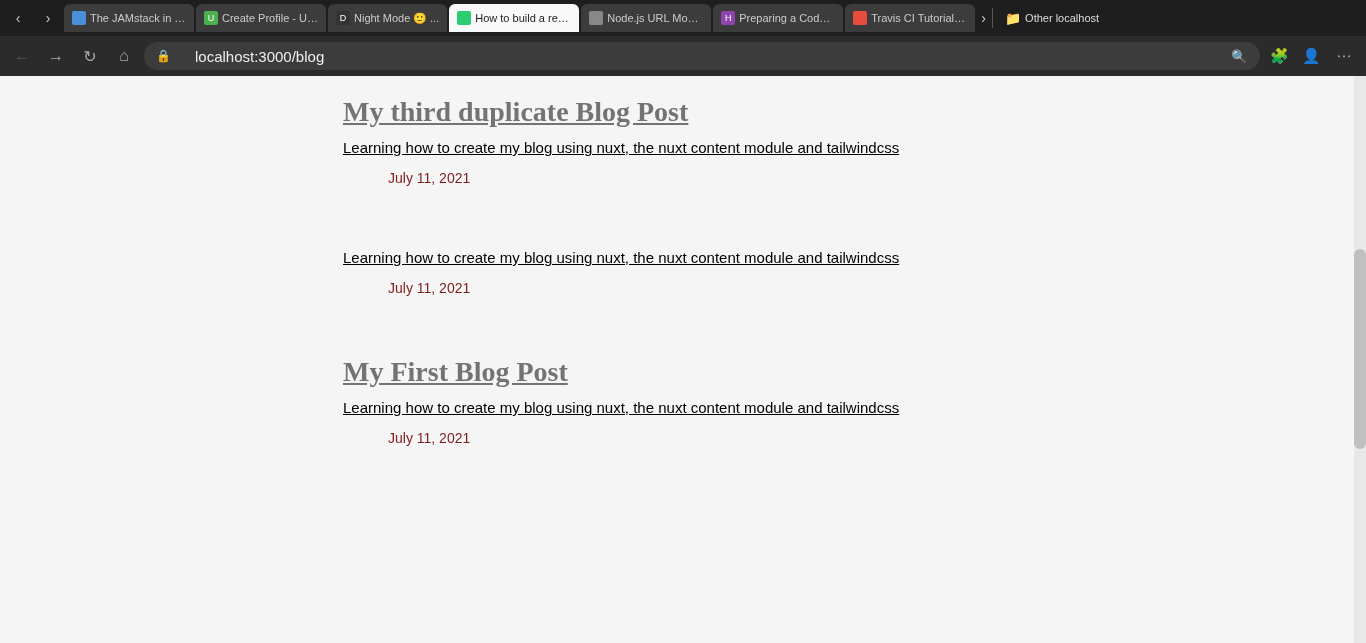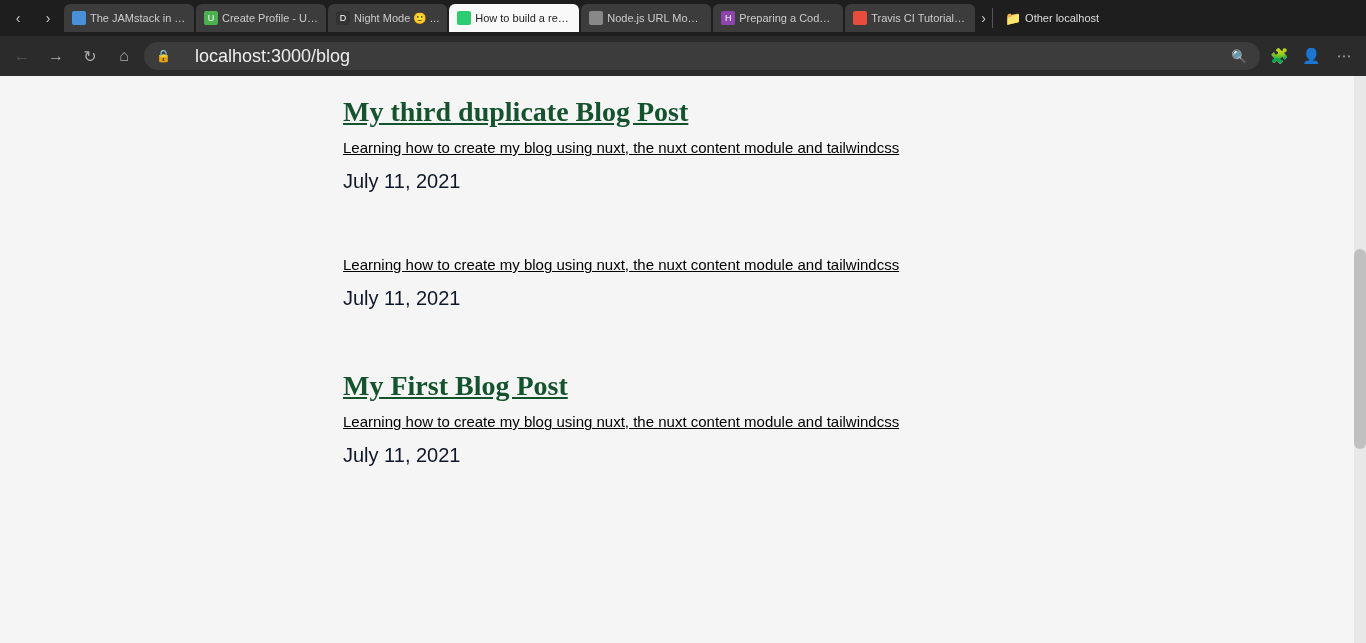--- a/index.html
+++ b/index.html
@@ -102,21 +102,21 @@
       align-items: center;
       background: #3c3c3c;
       border-radius: 20px;
       padding: 0 12px;
       height: 28px;
       gap: 6px;
     }
     .lock-icon { color: #aaa; font-size: 12px; }
     .url-text {
       color: #eee;
-      font-size: 18px;
+      font-size: 15px;
       flex: 1;
       padding-left: 18px;
     }
     .search-icon-addr { color: #aaa; font-size: 13px; }
     .toolbar-icons {
       display: flex; align-items: center; gap: 4px;
     }
     .toolbar-icon-btn {
       width: 28px; height: 28px;
       border-radius: 50%;
@@ -139,39 +139,40 @@
       max-width: 760px;
       margin: 0 auto;
       padding: 0 40px;
     }
     .blog-post {
       margin-bottom: 60px;
     }
     .blog-post-title {
       font-size: 28px;
       font-weight: bold;
-      color: #14532d;
+      color: #737373;
       text-decoration: underline;
       cursor: pointer;
       display: inline-block;
       margin-bottom: 8px;
       font-family: Georgia, serif;
     }
     .blog-post-description {
       font-size: 15px;
       color: #000000;
       text-decoration: underline;
       cursor: pointer;
       line-height: 1.6;
       margin-bottom: 10px;
       max-width: 600px;
     }
     .blog-post-date {
-      font-size: 20px;
-      color: #0f172a;
+      font-size: 14px;
+      color: #7f1d1d;
+      margin-left: 45px;
     }
 
     
     .scrollbar {
       position: absolute;
       right: 0;
       top: 0;
       bottom: 0;
       width: 12px;
       background: #e8e8e8;

